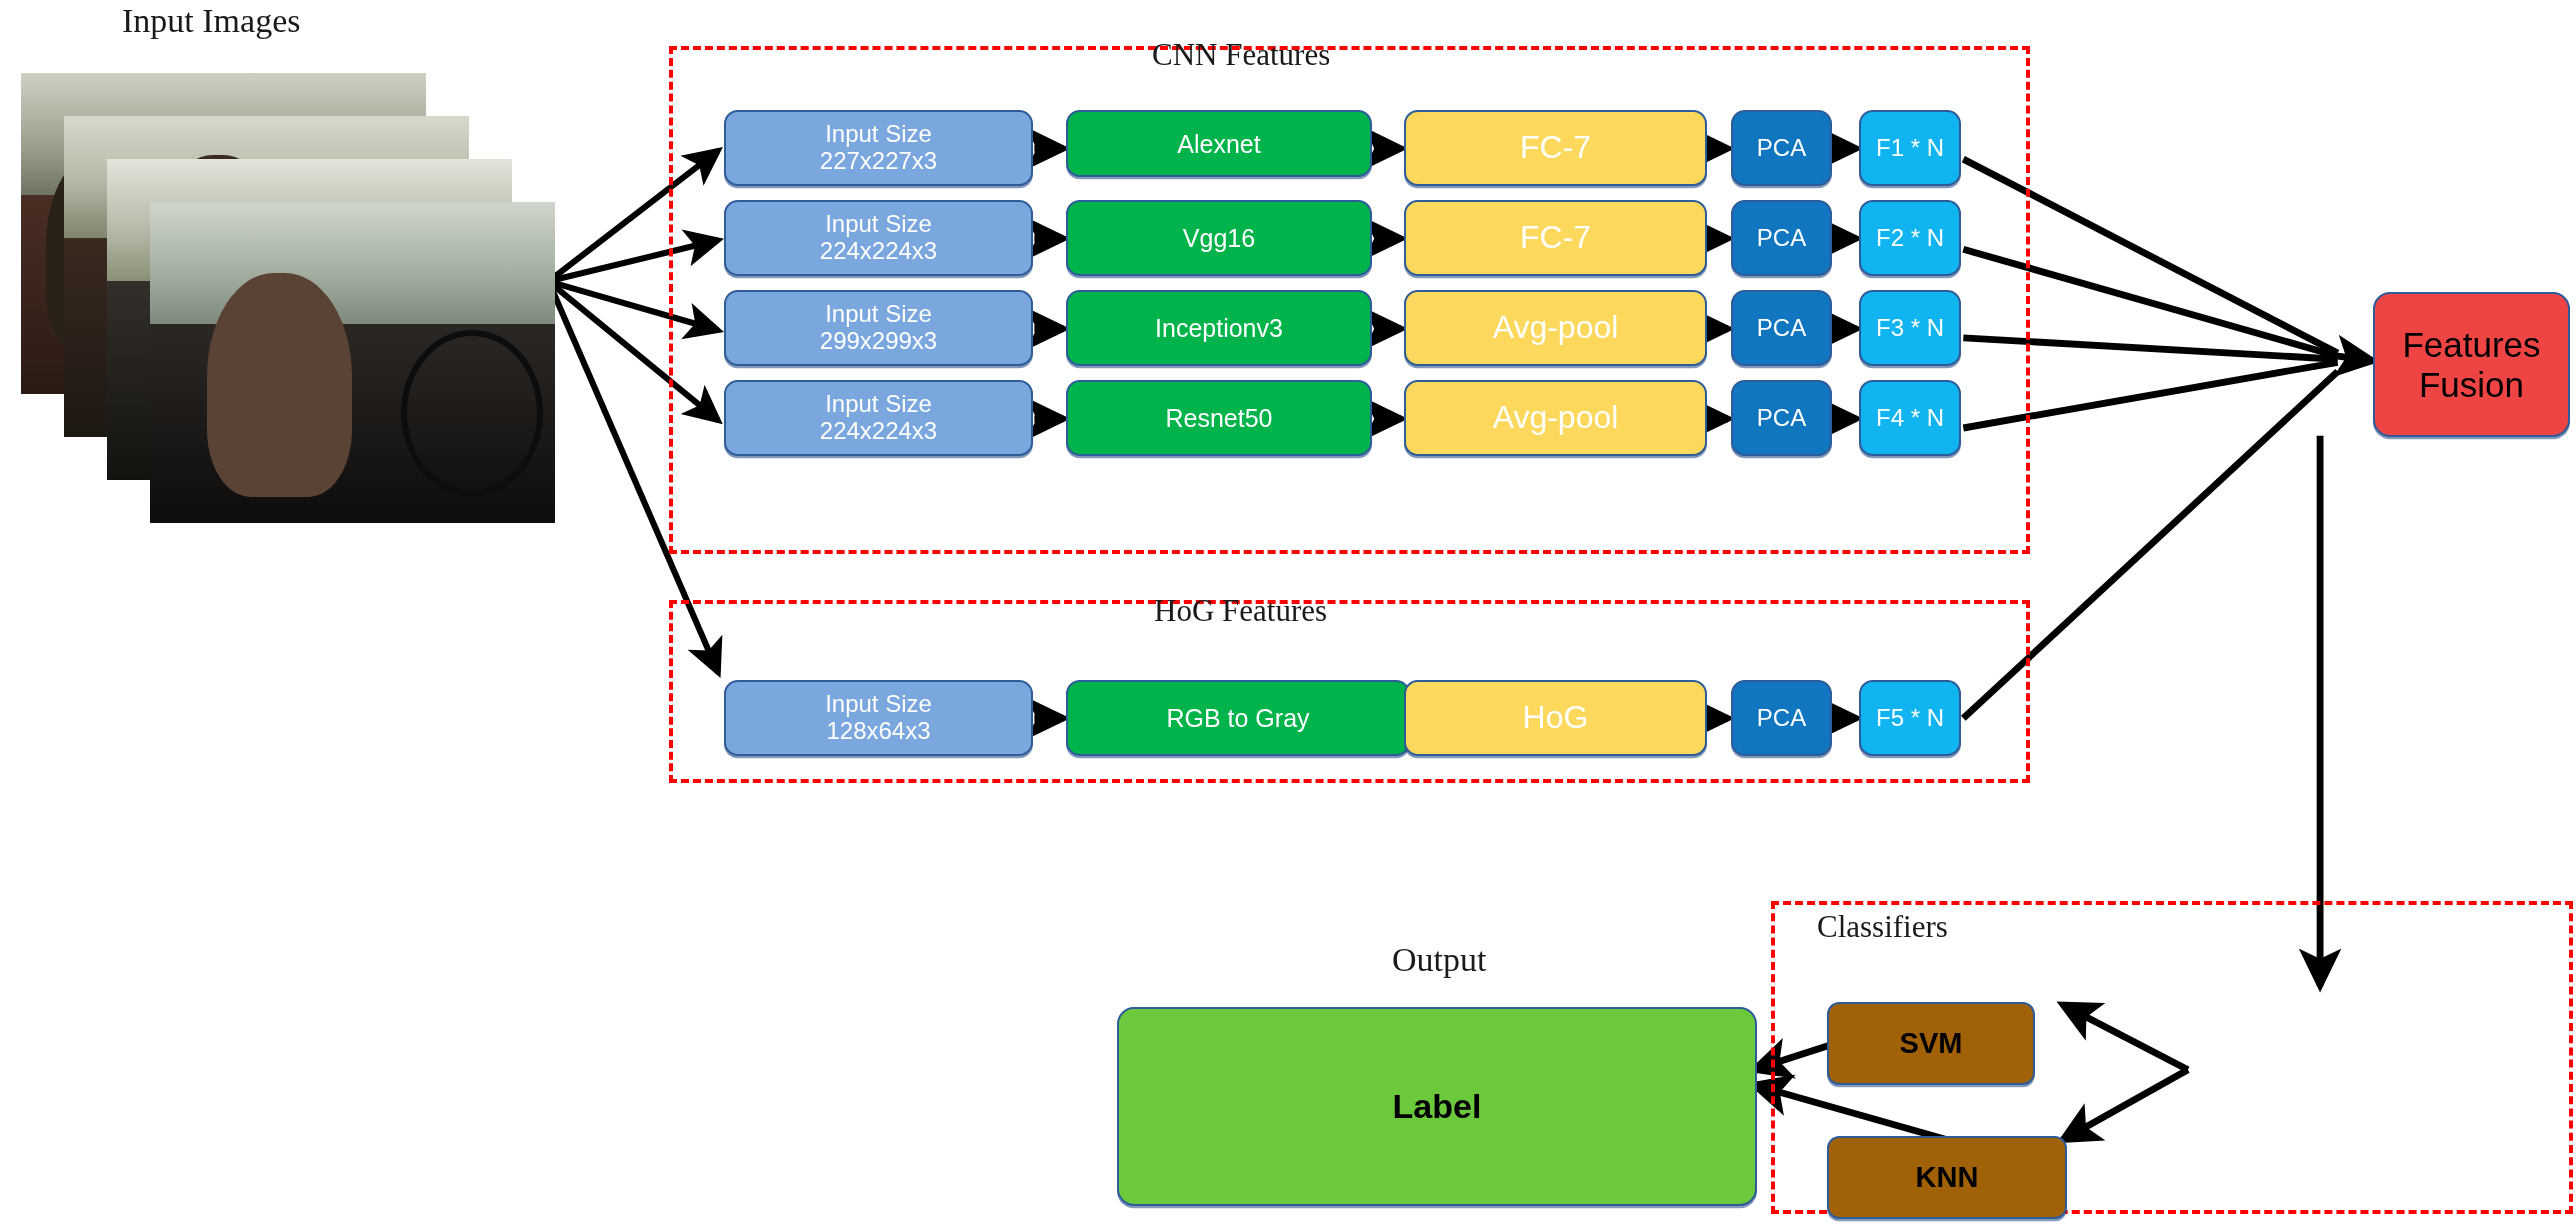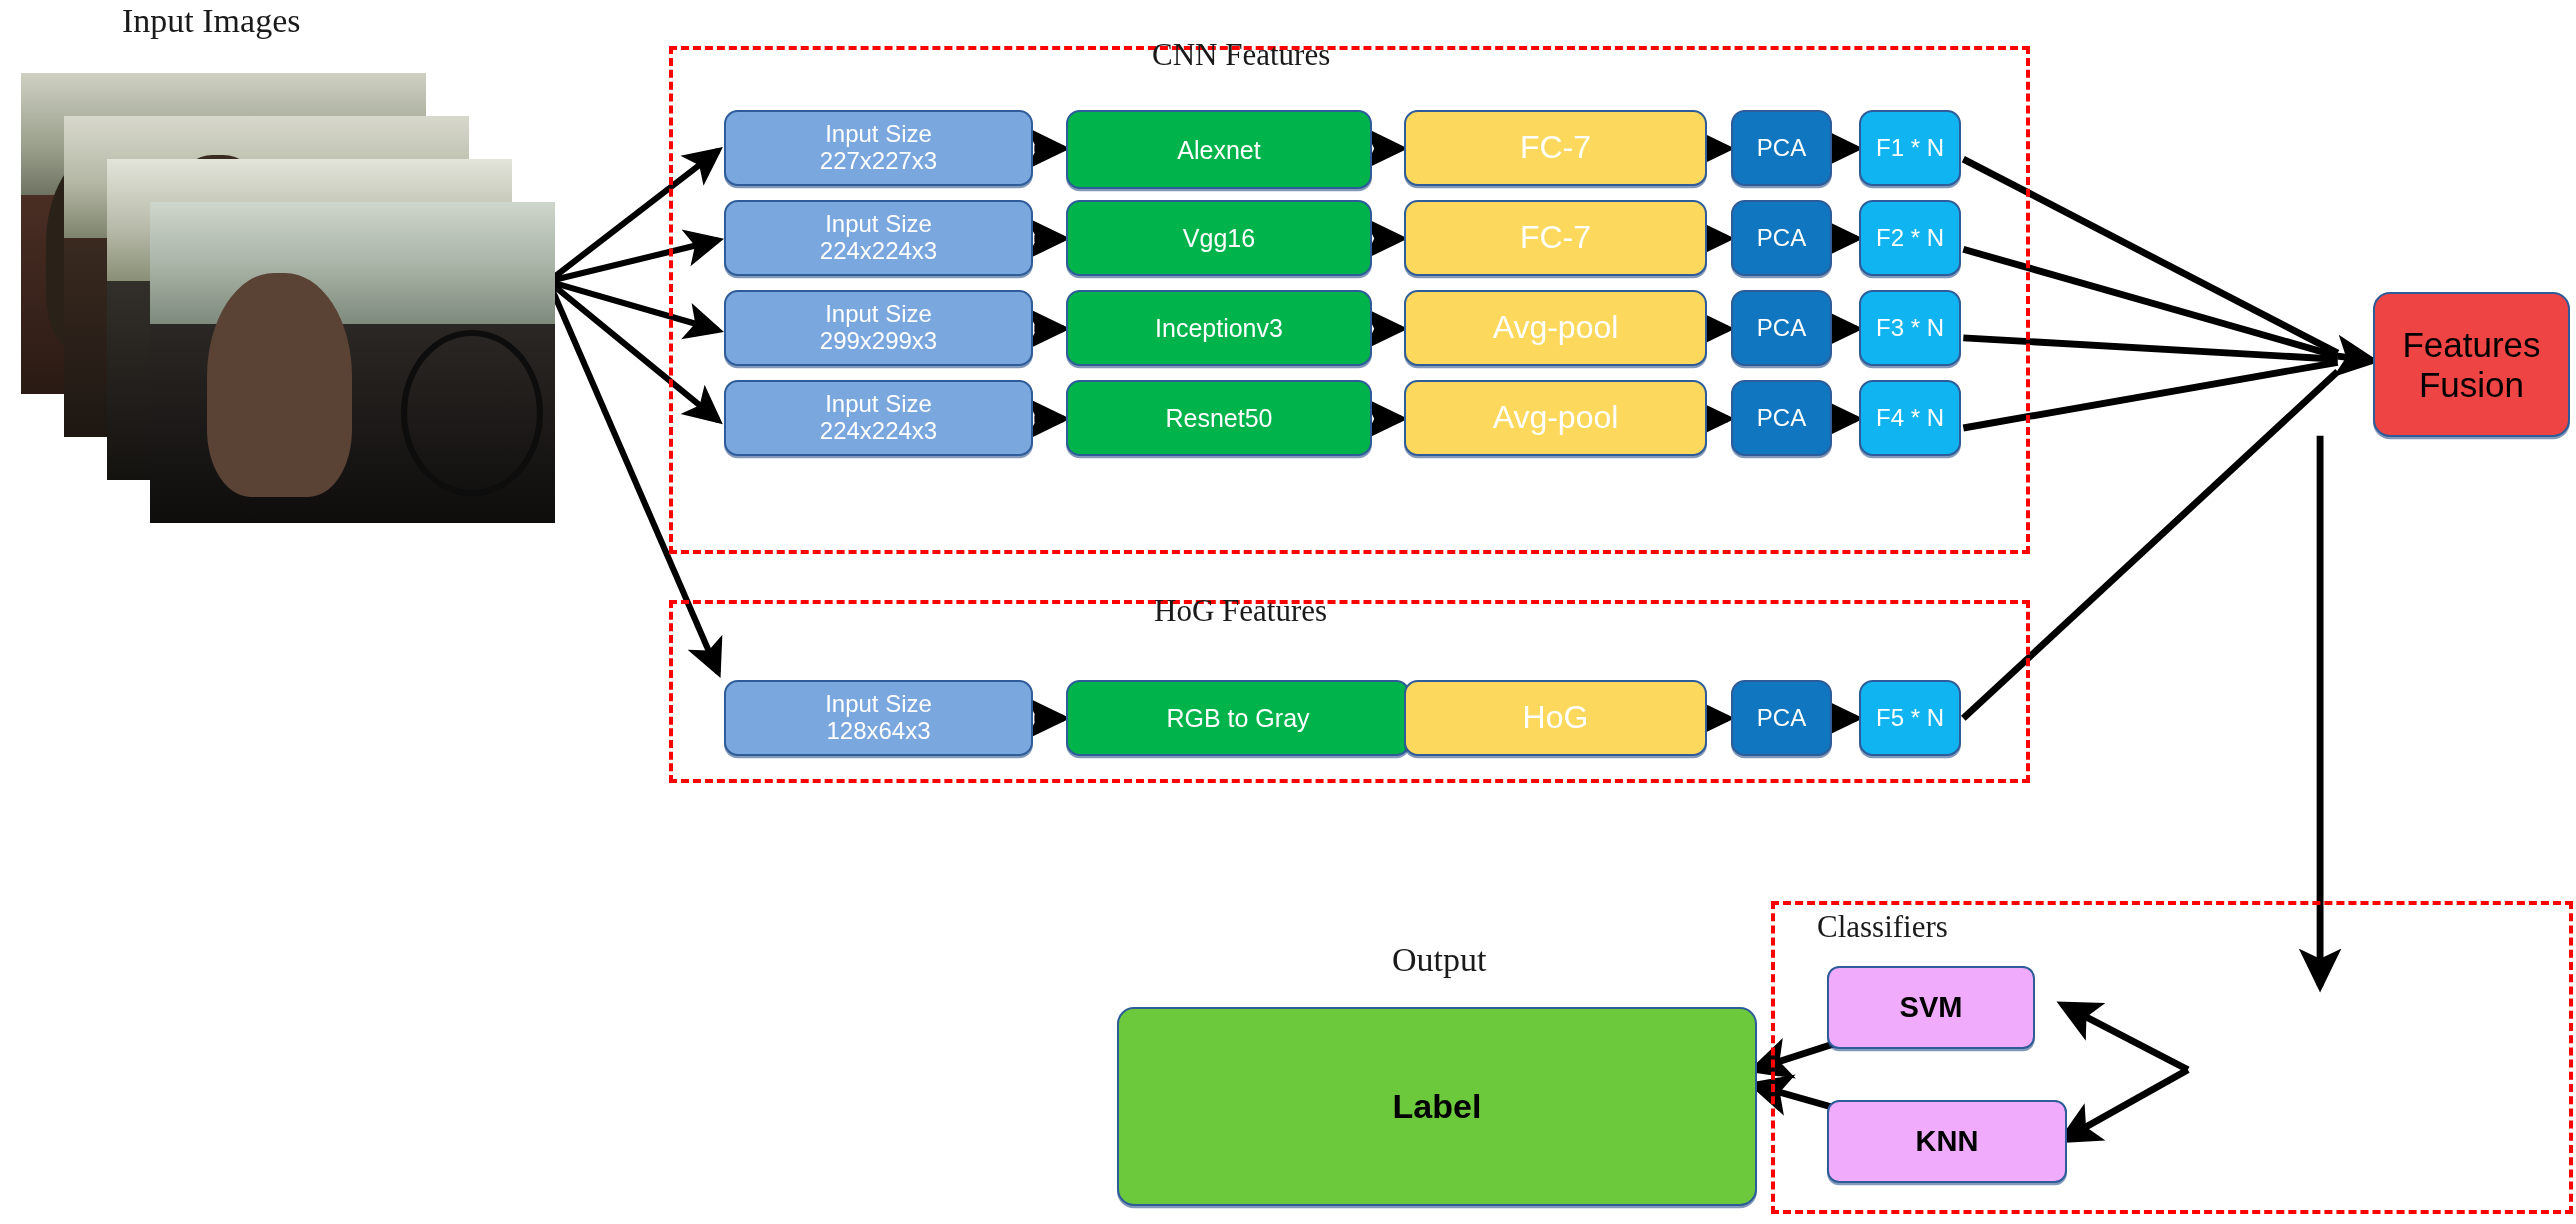--- a/index.html
+++ b/index.html
@@ -14,21 +14,21 @@
         box-shadow:0 2.3px 0 rgba(30,70,130,.55);}
   .node span{display:block;padding:0 4.6px;}
 
   .n-input   {background:#7BA7DF;color:#ffffff;font-size:24px;}
   .n-model   {background:#00B44B;color:#ffffff;font-size:25px;}
   .n-layer   {background:#FCD95C;color:#ffffff;font-size:32px;}
   .n-pca     {background:#1076C0;color:#ffffff;font-size:24px;}
   .n-feat    {background:#10B4F0;color:#ffffff;font-size:24px;}
   .n-fusion  {background:#ef4444;color:#000000;font-size:35px;border-radius:17px;}
   .n-classif {background:#00F598;color:#000000;font-size:31px;border-radius:17px;}
-  .n-clf     {background:#f0abfc;color:#000000;font-size:29px;font-weight:bold;border-radius:12.2px;}
+  .n-clf     {background:#a16207;color:#000000;font-size:29px;font-weight:bold;border-radius:12.2px;margin-top:36px;}
   .n-output  {background:#6CC93C;color:#000000;font-size:34px;font-weight:bold;border-radius:17px;}
 
   
   .group{position:absolute;border:4.6px dashed #FF0000;box-sizing:border-box;background:transparent;}
 
   
   .caption{position:absolute;font-family:"Liberation Serif", serif;
            color:#1a1a1a;font-size:31px;white-space:nowrap;}
   .caption.big{font-size:34px;}
 
@@ -140,21 +140,21 @@
 
   <div class="group" style="left:669px;top:46px;width:1361px;height:508px;"></div>
   <div class="caption" style="left:1152px;top:37px;">CNN Features</div>
 
   <div class="node n-input" style="left:724px;top:110px;width:309px;height:76px;">
       <span>
         <span>Input Size</span>
         <span>227x227x3</span>
       </span>
     </div>
-  <div class="node n-model" style="left:1066px;top:110px;width:306px;height:79px;">Alexnet</div>
+  <div class="node n-model" style="left:1066px;top:110px;width:306px;height:67px;">Alexnet</div>
   <div class="node n-layer" style="left:1404px;top:110px;width:303px;height:76px;">FC-7</div>
   <div class="node n-pca" style="left:1731px;top:110px;width:101px;height:76px;">PCA</div>
   <div class="node n-feat" style="left:1859px;top:110px;width:102px;height:76px;">F1 * N</div>
 
   <div class="node n-input" style="left:724px;top:200px;width:309px;height:76px;">
       <span>
         <span>Input Size</span>
         <span>224x224x3</span>
       </span>
     </div>

